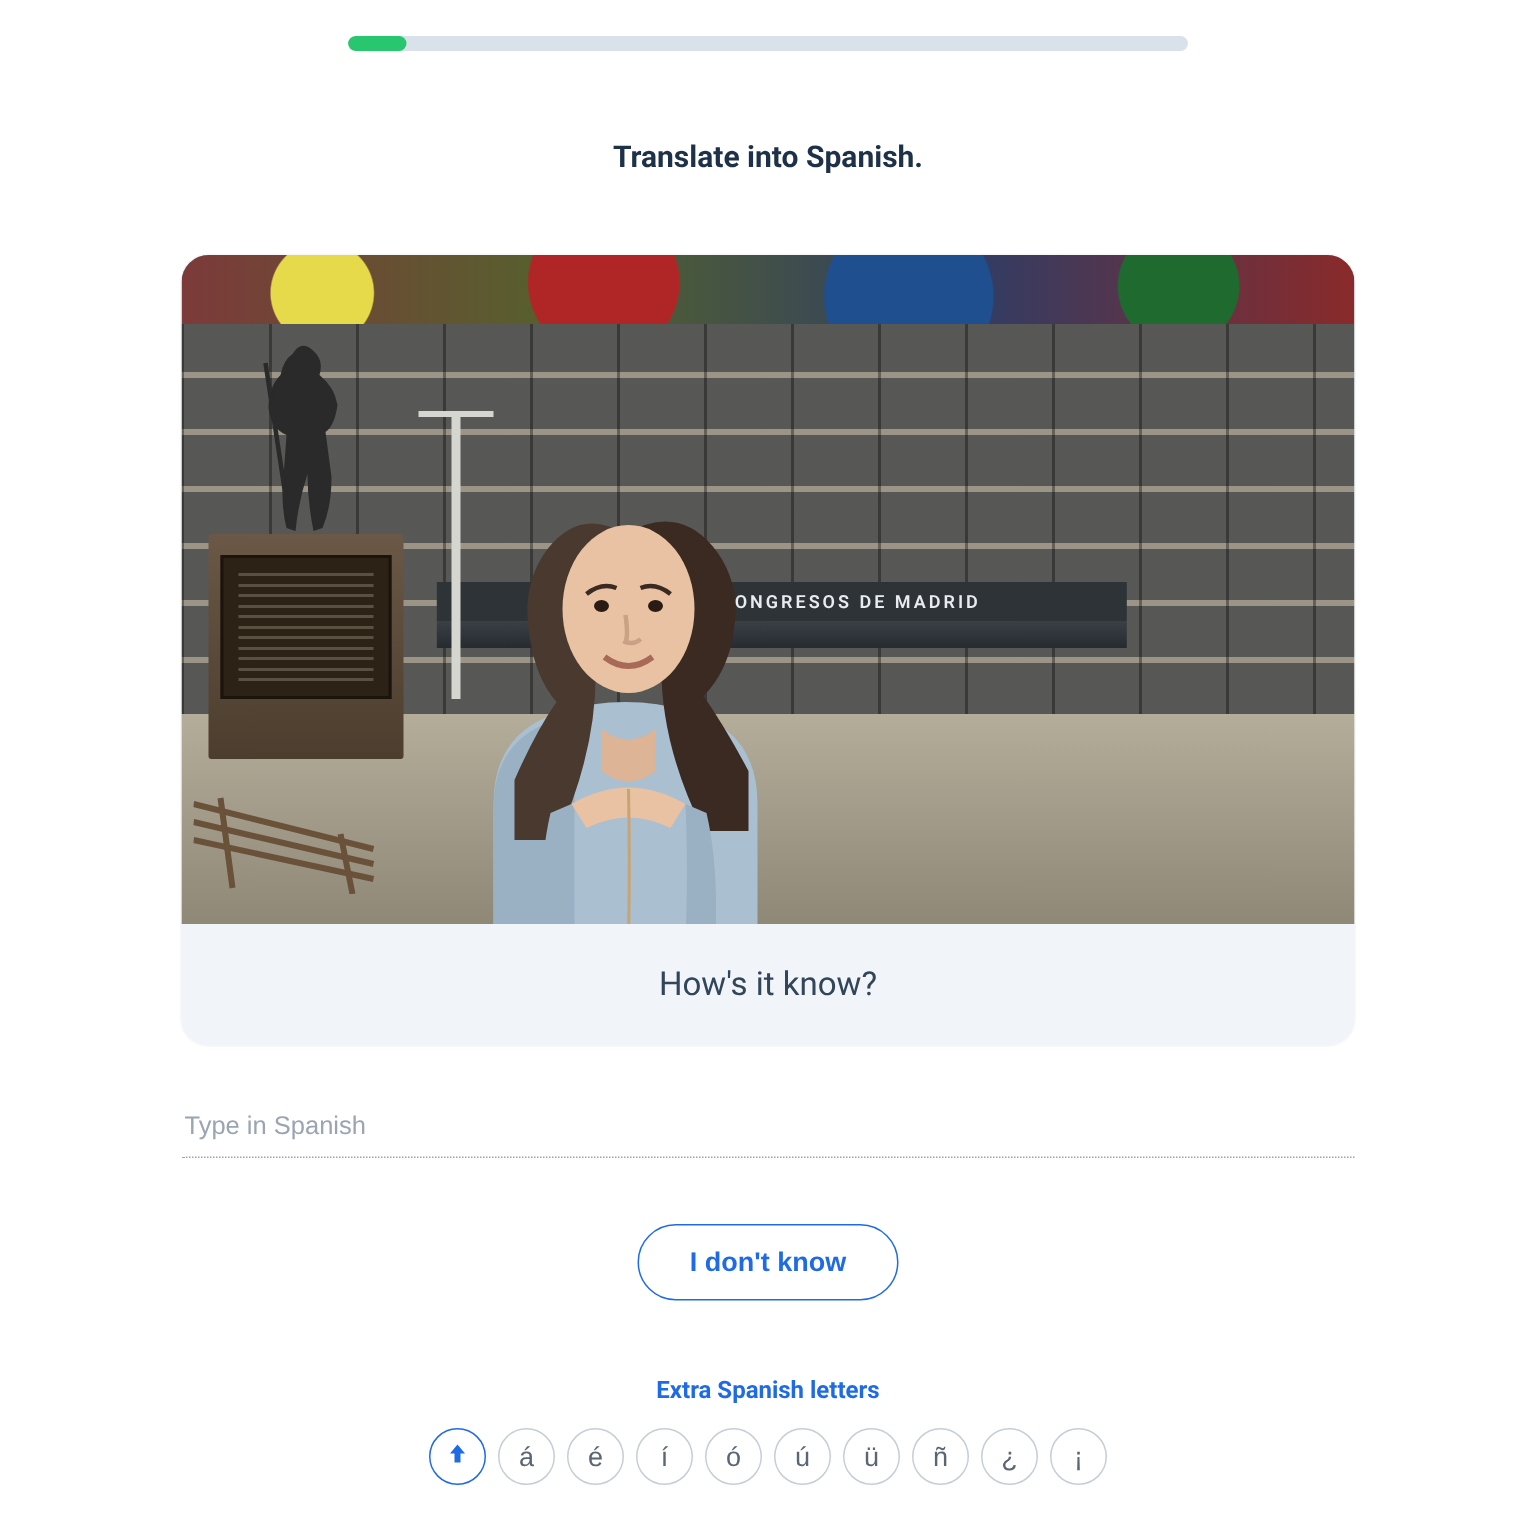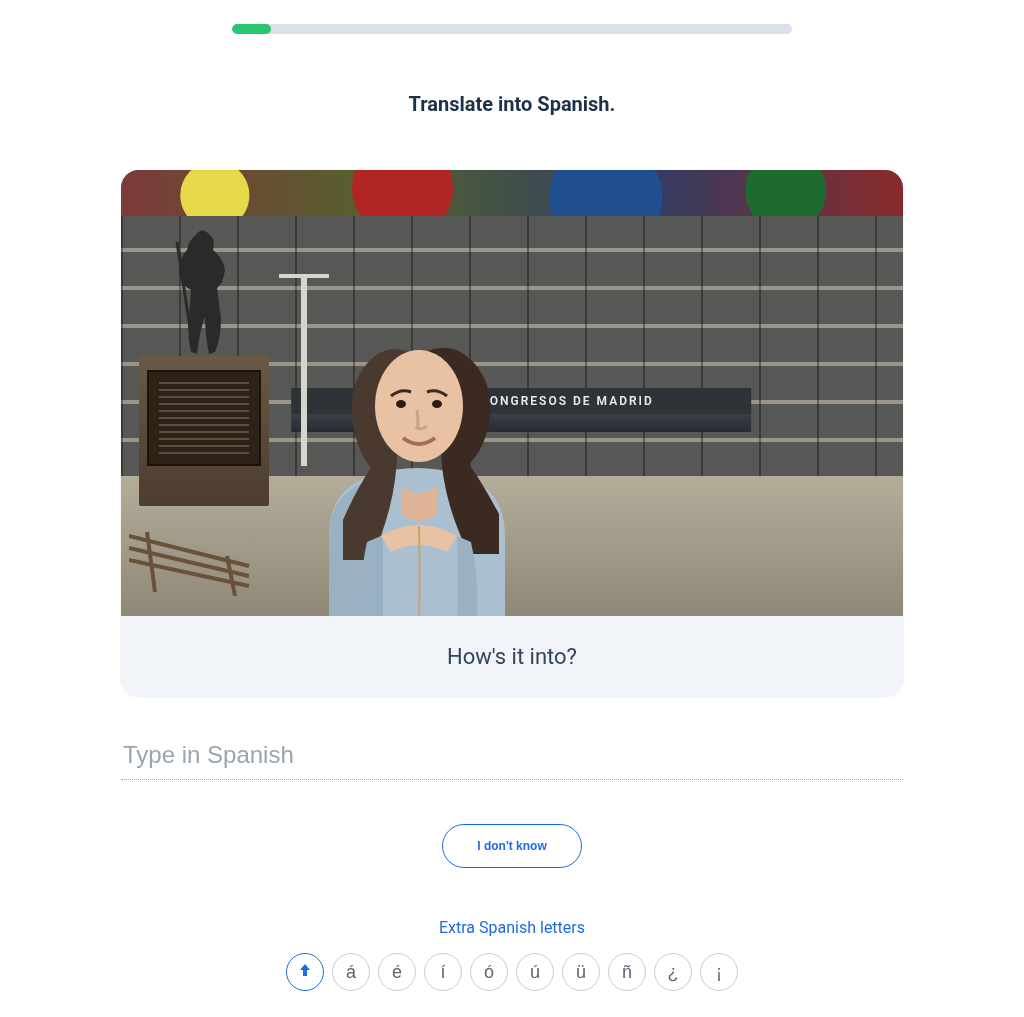--- a/index.html
+++ b/index.html
@@ -47,27 +47,27 @@
     .bench { position:absolute; left:8px; bottom:20px; width:140px; height:70px; }
     .bench svg{ width:140px; height:70px; }
 
     
     .person { position:absolute; left:148px; bottom:-10px; width:310px; height:340px; }
     .person svg { width:310px; height:340px; display:block; }
 
     .prompt-bar { padding:28px 0; text-align:center; font-size:22px; color:#324559; }
 
     .answer-wrap { width:782px; margin:38px auto 0 auto; }
-    .answer-input { width:100%; border:none; border-bottom:1px dotted #9aa5b1; font-size:24px; padding:6px 2px 10px 2px; color:#7f1d1d; outline:none; background:transparent; }
+    .answer-input { width:100%; border:none; border-bottom:1px dotted #9aa5b1; font-size:17px; padding:6px 2px 10px 2px; color:#7f1d1d; outline:none; background:transparent; }
     .answer-input::placeholder { color:#9aa5b1; }
 
     .skip-wrap { display:flex; justify-content:center; margin-top:44px; }
-    .skip-btn { padding:14px 34px; border-radius:28px; border:1.5px solid #1f6be6; background:#fff; color:#1f6be6; font-size:12px; font-weight:600; cursor:pointer; }
+    .skip-btn { padding:14px 34px; border-radius:28px; border:1.5px solid #1f6be6; background:#fff; color:#1f6be6; font-size:18px; font-weight:600; cursor:pointer; }
 
-    .extra-label { text-align:center; color:#1f6be6; font-weight:400; font-size:16px; margin-top:50px; }
+    .extra-label { text-align:center; color:#1f6be6; font-weight:700; font-size:16px; margin-top:50px; }
 
     .letters-row { display:flex; justify-content:center; gap:8px; margin-top:16px; }
     .letter-btn { width:38px; height:38px; border-radius:50%; border:1.5px solid #c6ced6; background:#fff; color:#5a6672; font-size:18px; display:flex; align-items:center; justify-content:center; cursor:pointer; }
     .letter-btn.case { color:#1f6be6; border-color:#1f6be6; }
     .letter-btn svg { width:16px; height:16px; }
   </style>
 </head>
 <body>
 
 <div class="progress-wrap">
@@ -124,21 +124,21 @@
         <path d="M148 124 q2 14 0 18 q6 2 10 -2" stroke="#caa184" stroke-width="3" fill="none"></path>
         <path d="M134 152 q16 12 32 0" stroke="#a86a56" stroke-width="4" fill="none"></path>
         <path d="M112 250 q38 -22 76 0 l-10 16 q-28 -14 -56 0 z" fill="#e8c2a2"></path>
         <path d="M112 250 l-14 6 q-8 34 -6 84 l20 0 q-2 -48 0 -90 z" fill="#9ab1c4"></path>
         <path d="M188 250 l14 6 q8 34 6 84 l-20 0 q2 -48 0 -90 z" fill="#9ab1c4"></path>
         <path d="M150 240 q1 50 0 100" stroke="#c8a472" stroke-width="2" fill="none"></path>
       </svg>
     </div>
   </div>
 
-  <div class="prompt-bar">How's it into?</div>
+  <div class="prompt-bar">How's it know?</div>
 </div>
 
 <div class="answer-wrap">
   <input class="answer-input" type="text" placeholder="Type in Spanish" style="">
 </div>
 
 <div class="skip-wrap">
   <button class="skip-btn">I don't know</button>
 </div>
 

